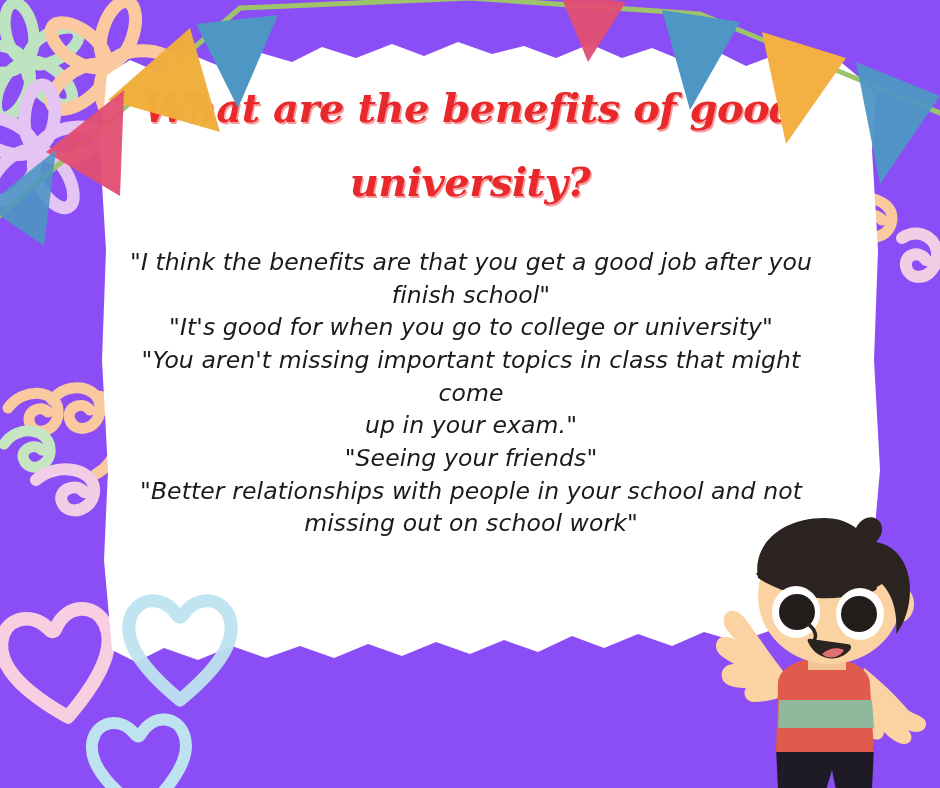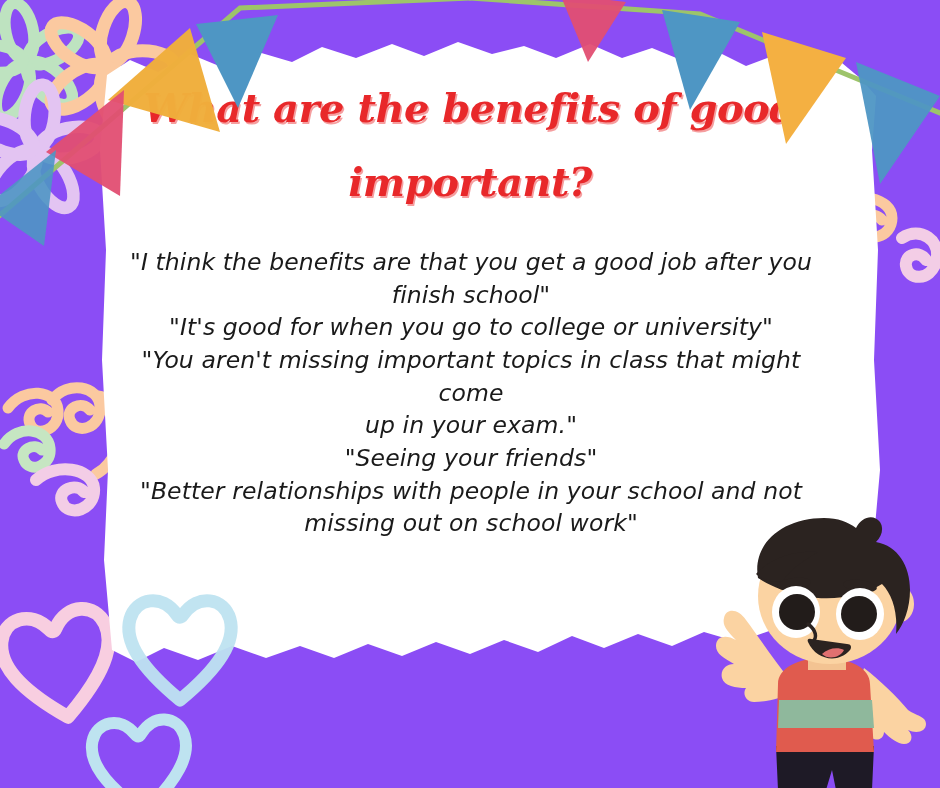--- a/index.html
+++ b/index.html
@@ -157,21 +157,21 @@
         L638,634 L604,648 L572,636 L538,652 L504,640 L470,654
         L436,642 L402,656 L368,644 L334,658 L300,646 L266,658
         L232,646 L198,660 L164,648 L136,662 L112,650
         L104,560 L108,470 L102,360 L106,250 L100,150 Z" fill="#FFFFFF"></path>
     </svg>
   </div>
 
   <div id="text-layer">
     <div id="title">
       <span class="t-line">What are the benefits of good</span>
-      <span class="t-line">important?</span>
+      <span class="t-line">university?</span>
     </div>
     <div id="quotes">
       <span class="q">"I think the benefits are that you get a good job after you</span>
       <span class="q">finish school"</span>
       <span class="q">"It's good for when you go to college or university"</span>
       <span class="q">"You aren't missing important topics in class that might come</span>
       <span class="q">up in your exam."</span>
       <span class="q">"Seeing your friends"</span>
       <span class="q">"Better relationships with people in your school and not</span>
       <span class="q">missing out on school work"</span>

